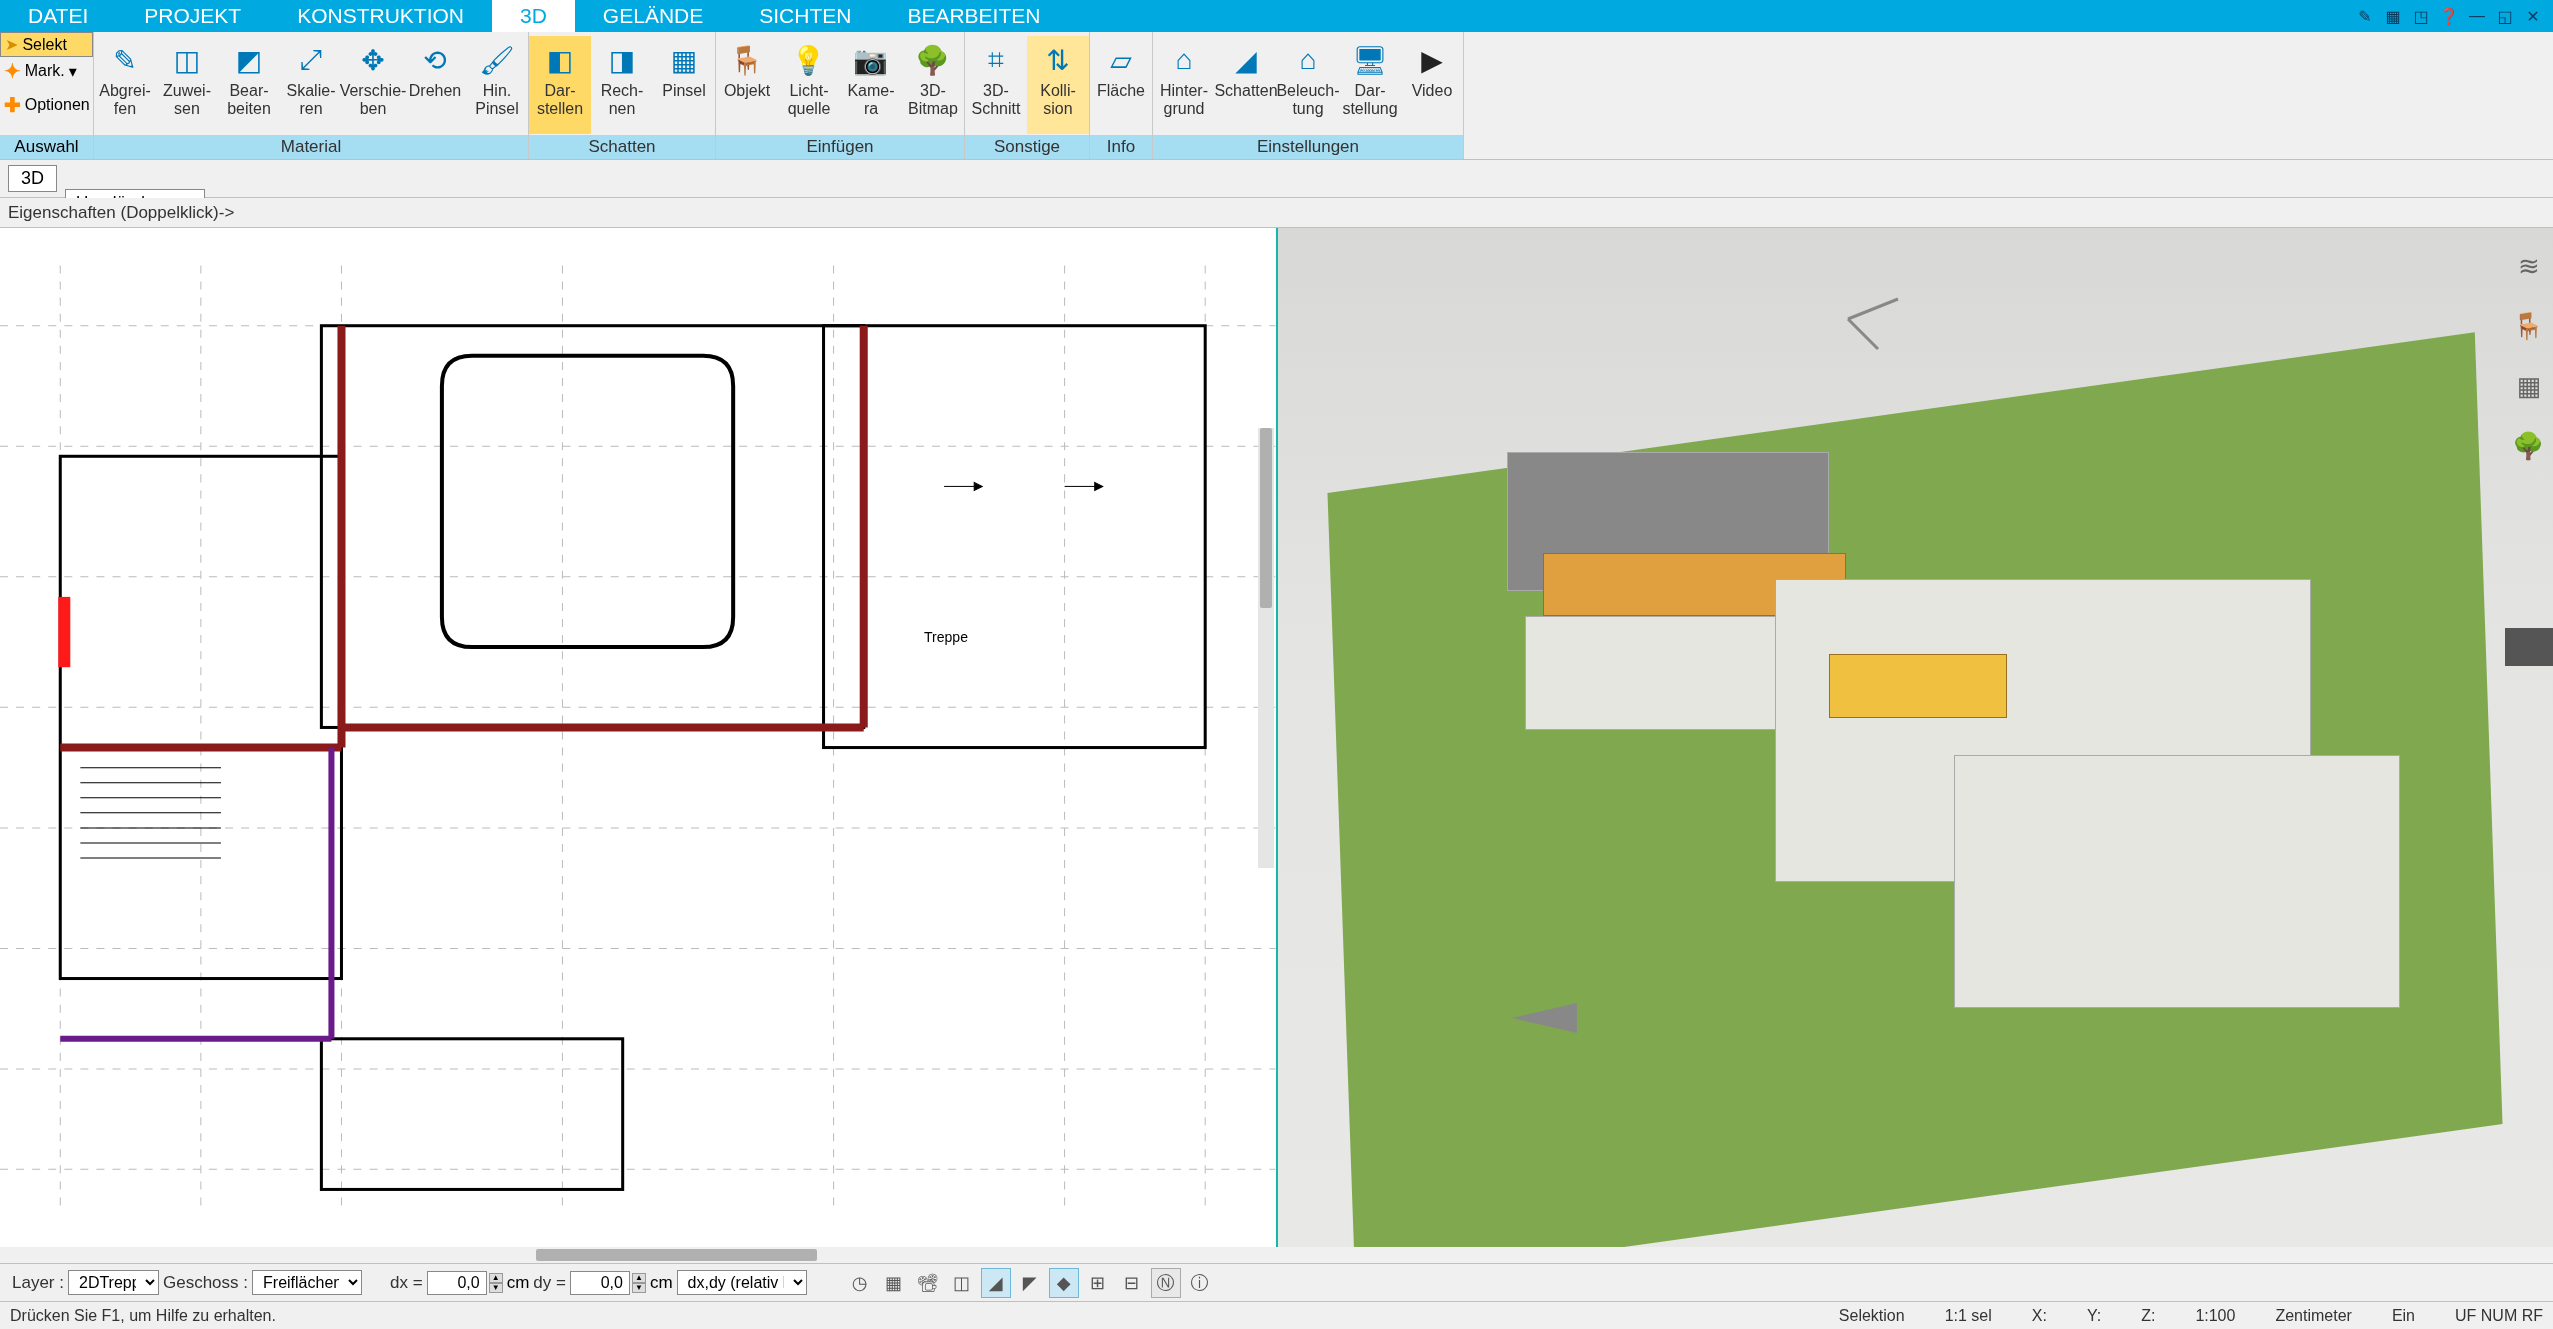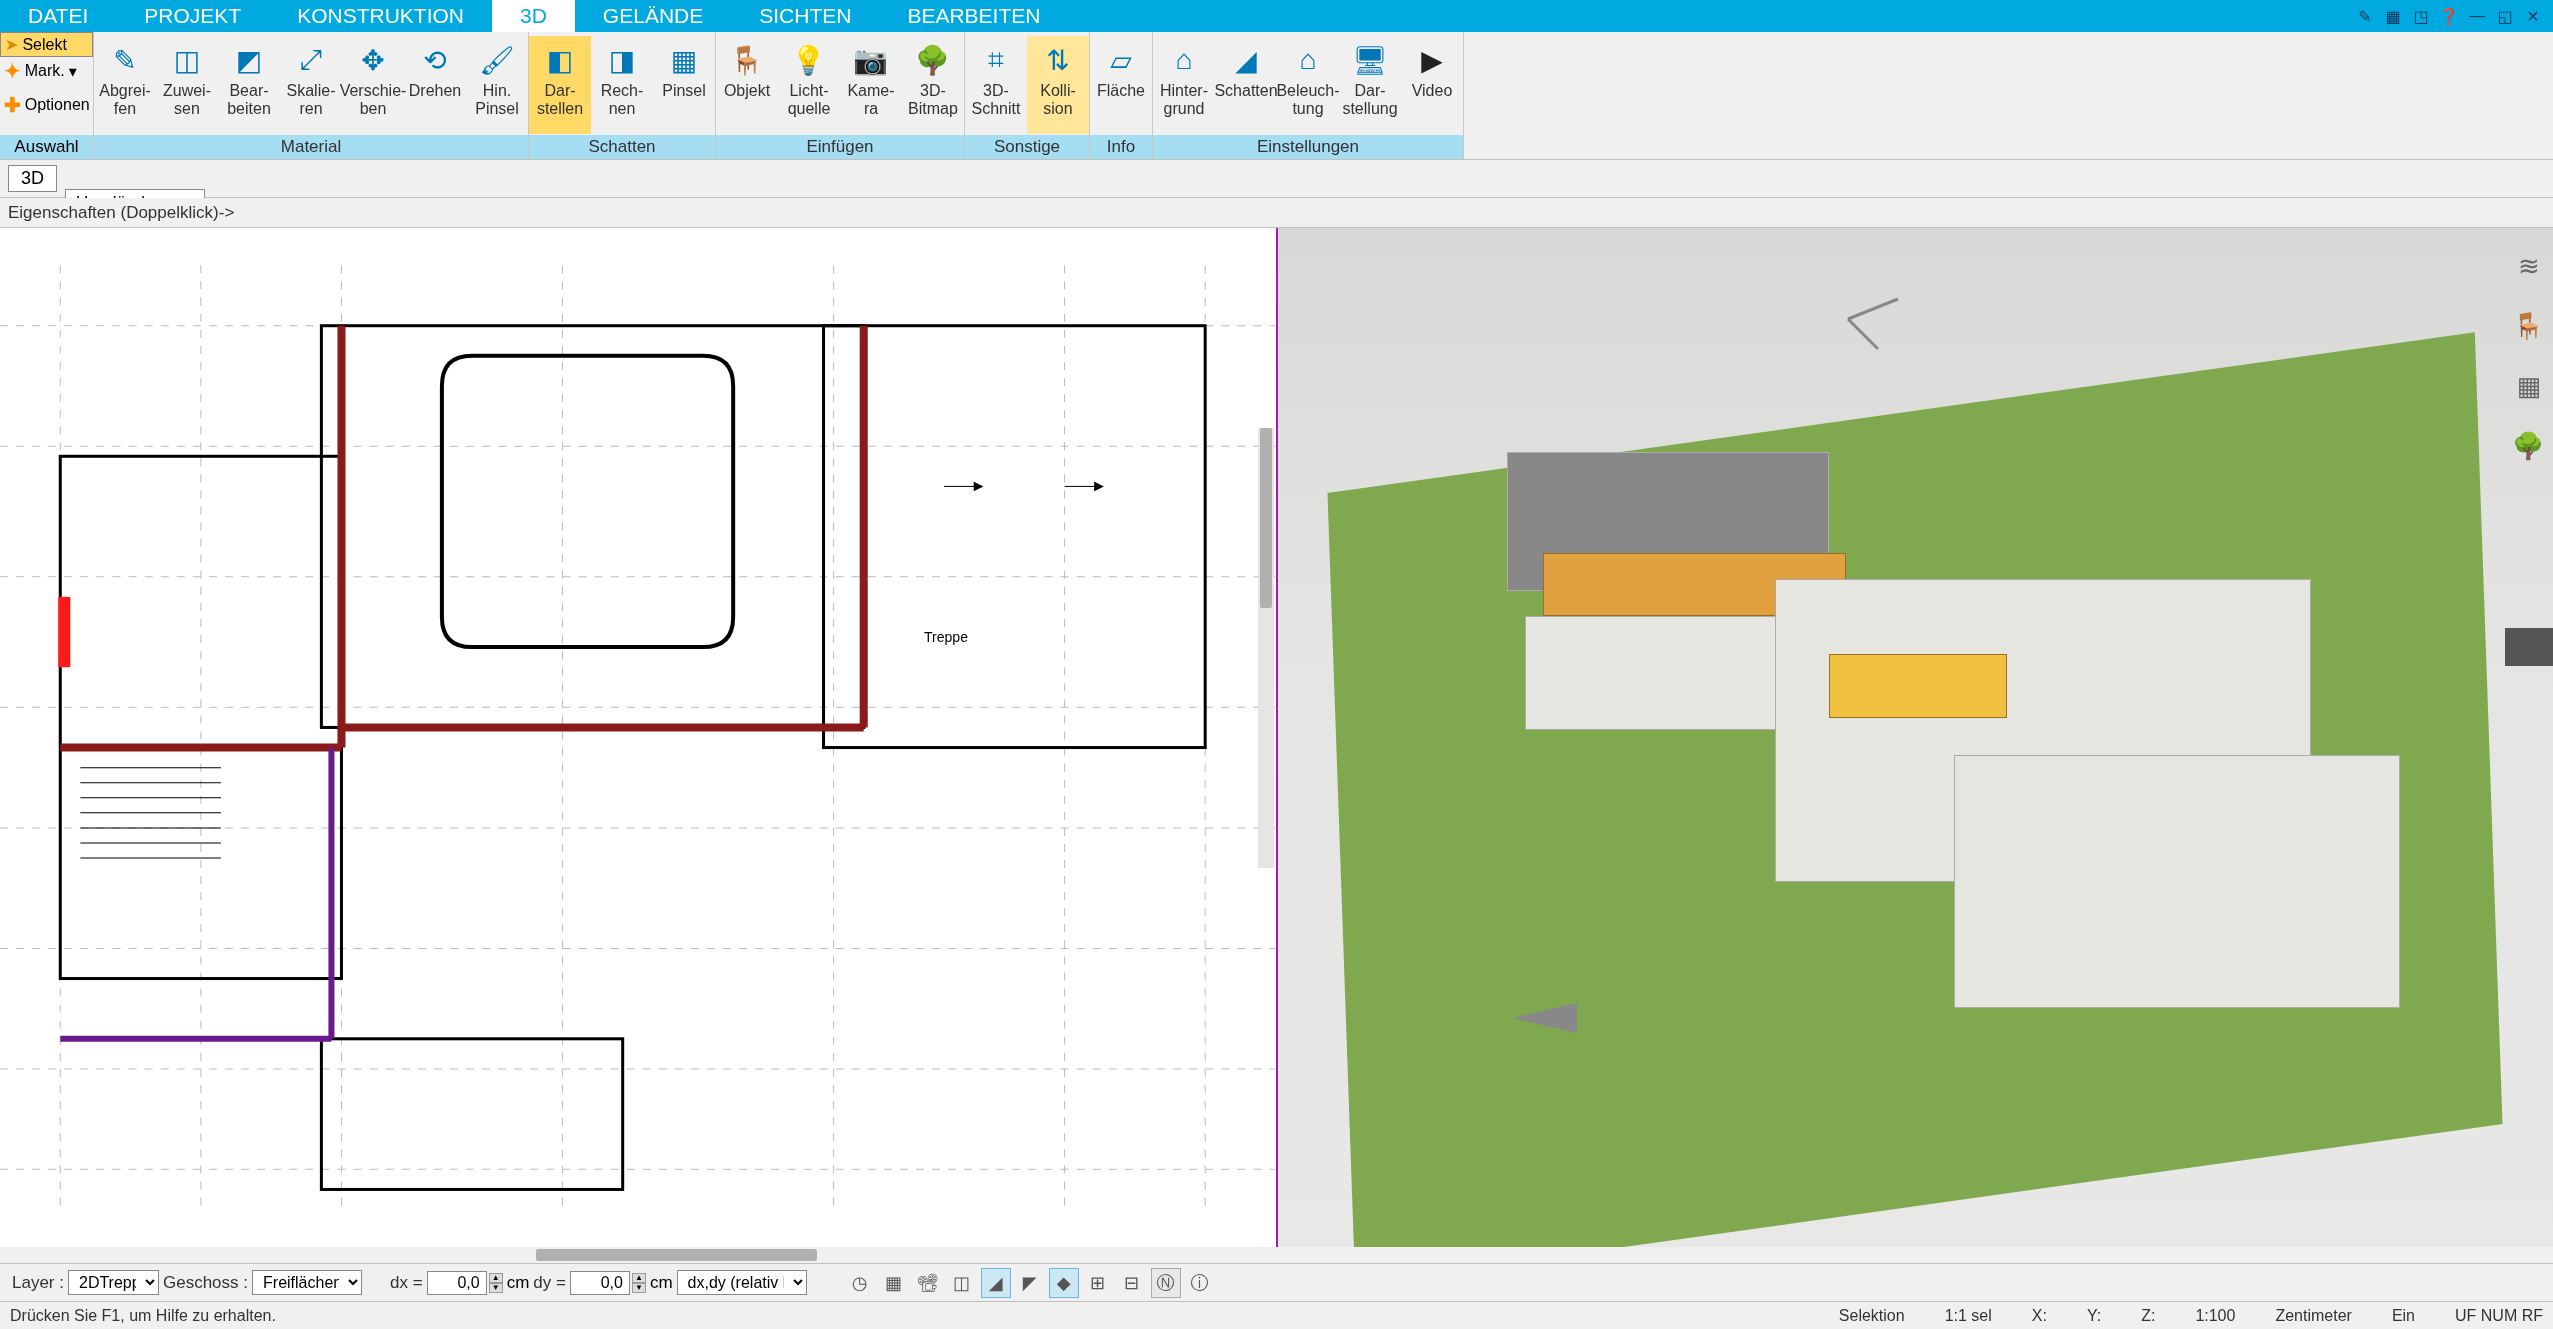--- a/index.html
+++ b/index.html
@@ -34,21 +34,21 @@
 
 
 .sub-toolbar { display: flex; align-items: center; height: 38px; background: #f0f0f0; border-bottom: 1px solid #c0c0c0; gap: 8px; padding: 0 8px; }
 .sub-toolbar .mode-badge { background: #fff; border: 1px solid #888; padding: 2px 12px; font-size: 18px; }
 .sub-toolbar select { border: 1px solid #888; background: #fff; font-size: 17px; padding: 2px 6px; width: 140px; margin-top: 47px; }
 
 .props-bar { height: 30px; background: #f0f0f0; border-bottom: 1px solid #c0c0c0; display: flex; align-items: center; padding: 0 8px; font-size: 17px; color: #333; }
 
 
 .viewports { flex: 1; display: flex; position: relative; }
-.vp-left { flex: 1; background: #fff; position: relative; overflow: hidden; border-right: 2px solid #a21caf; }
+.vp-left { flex: 1; background: #fff; position: relative; overflow: hidden; border-right: 2px solid #14b8a6; }
 .vp-right { flex: 1; background: linear-gradient(180deg, #d8d8d6 0%, #e4e4e2 40%, #e8e8e6 100%); position: relative; overflow: hidden; }
 .vp-right-tools { position: absolute; right: 0; top: 0; width: 48px; display: flex; flex-direction: column; gap: 24px; padding-top: 20px; align-items: center; }
 .vp-right-tools .tool { width: 36px; height: 36px; display: flex; align-items: center; justify-content: center; font-size: 26px; color: #666; cursor: pointer; }
 .vp-right .tab-handle { position: absolute; right: 0; top: 400px; width: 48px; height: 38px; background: #555; }
 
 
 .plan-drawing { position: absolute; inset: 0; }
 .plan-drawing svg { width: 100%; height: 100%; }
 
 

